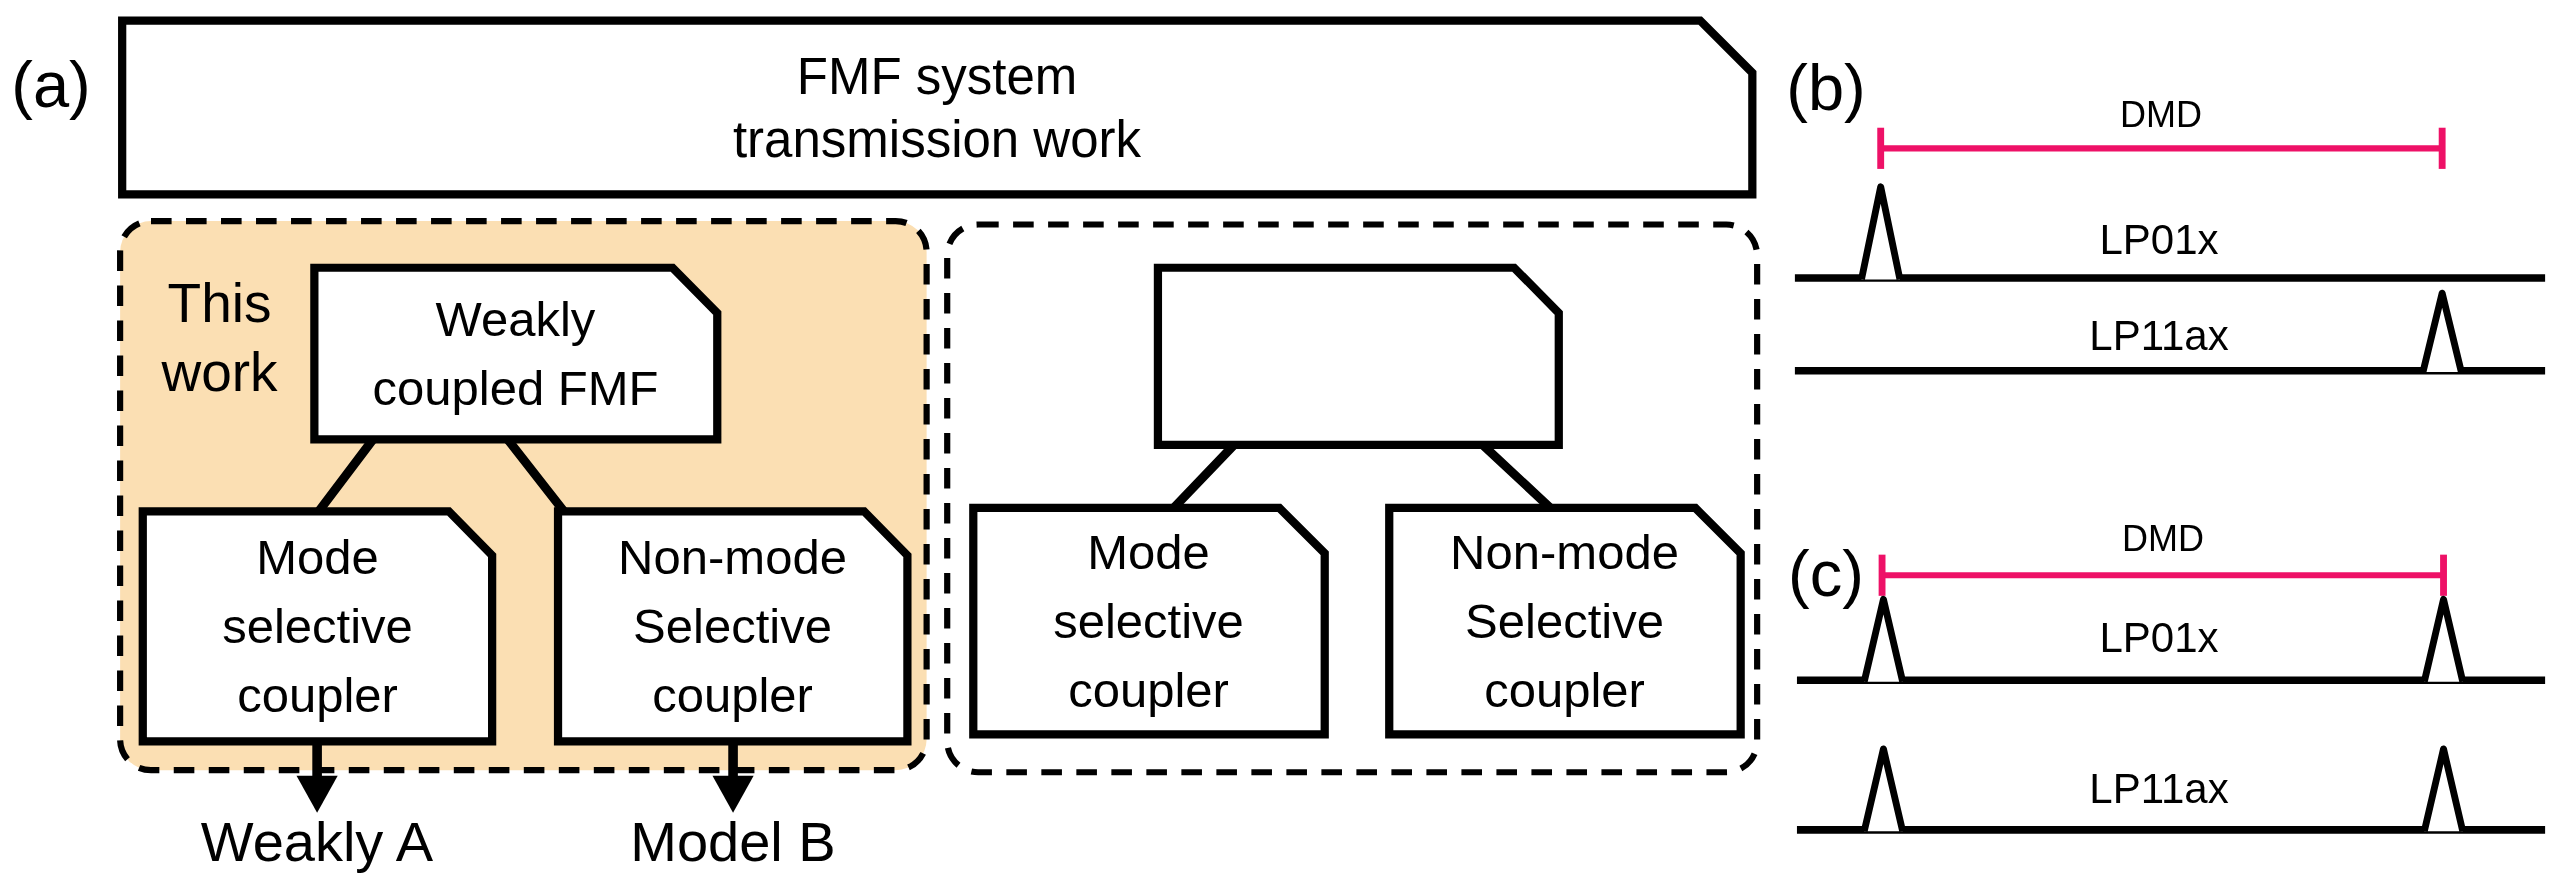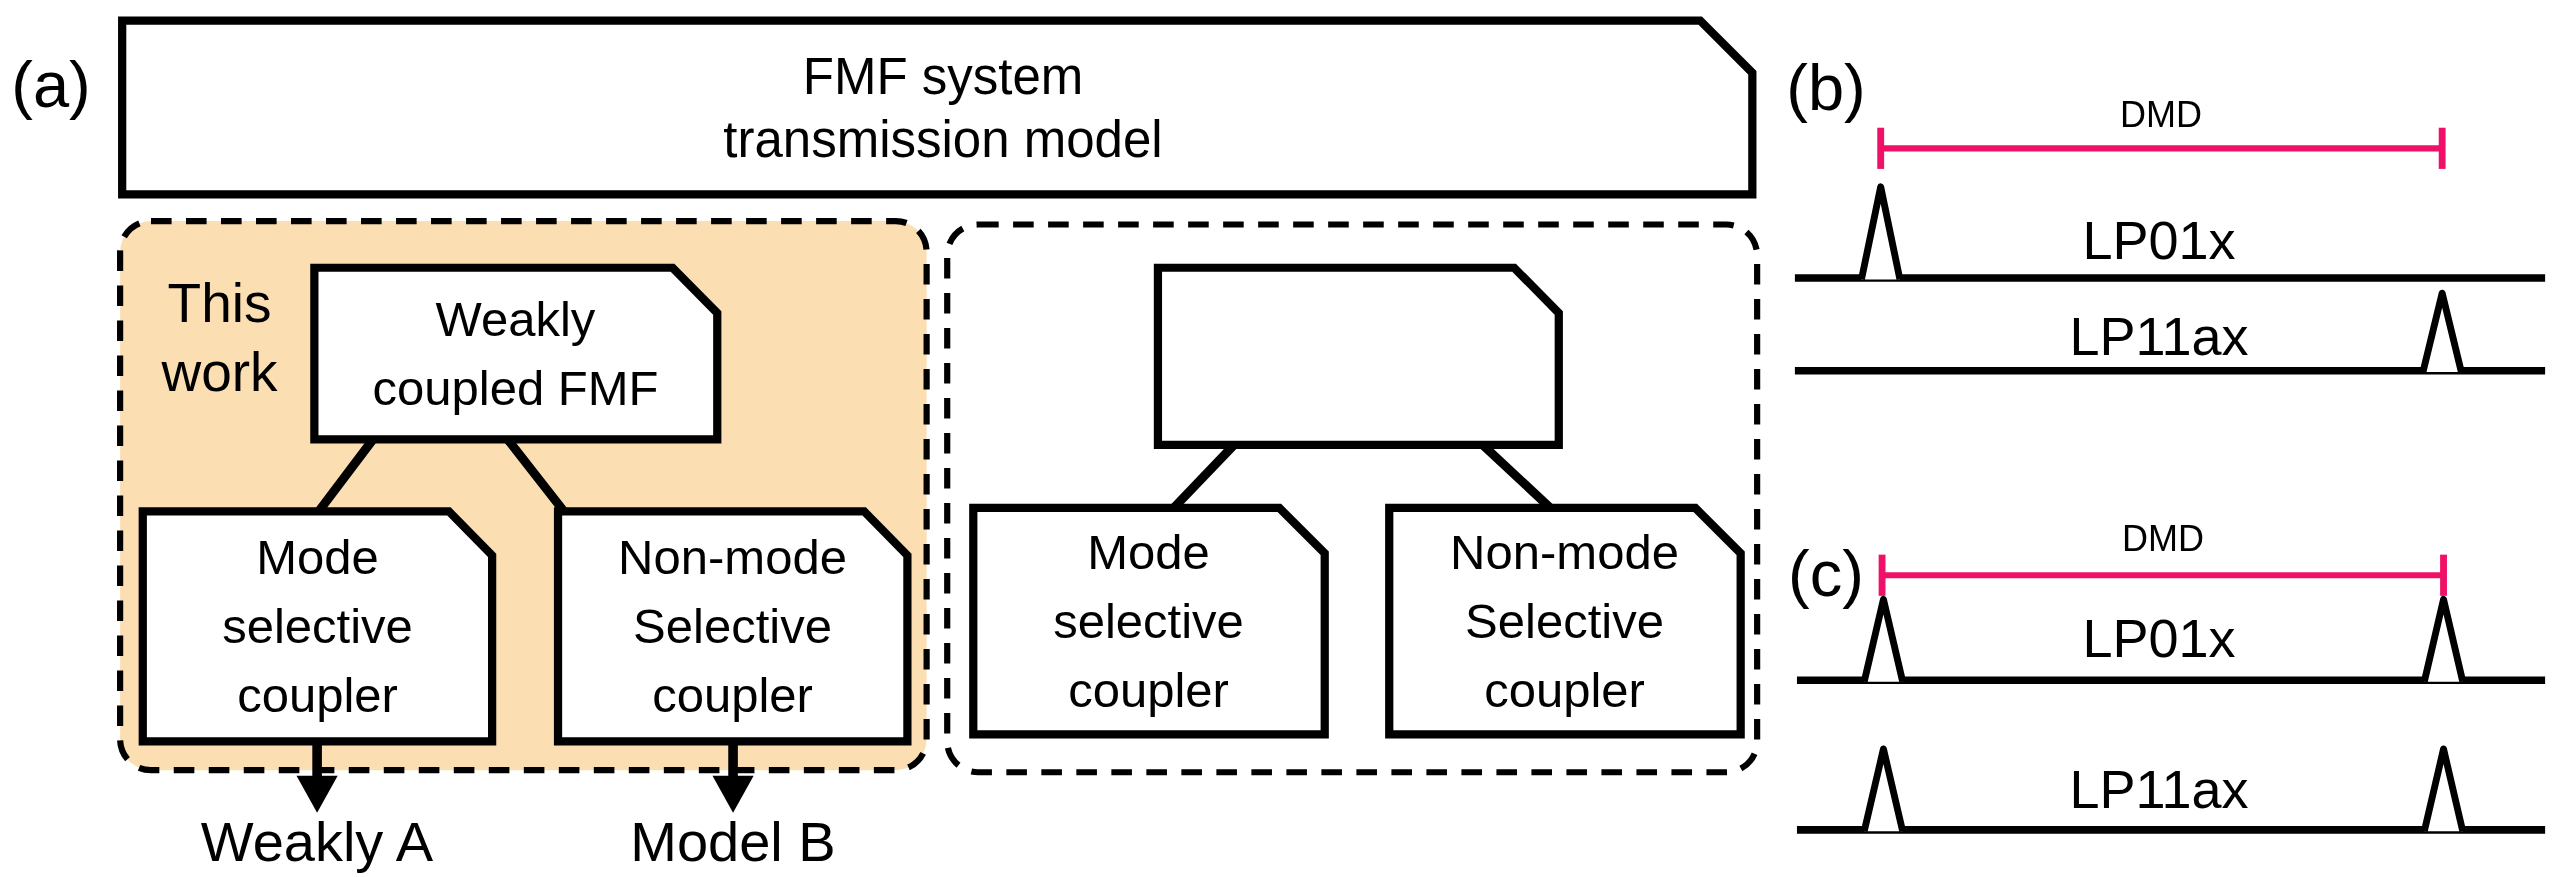--- a/index.html
+++ b/index.html
@@ -8,21 +8,21 @@
   #shapes{position:absolute;left:0;top:0;}
   .lbl{position:absolute;transform:translate(-50%,-50%);white-space:nowrap;}
   .panel-letter{font-size:65px;}
   .boxtext{position:absolute;display:flex;flex-direction:column;align-items:center;
            justify-content:center;text-align:center;}
   .boxtext span{display:block;}
   .fs72{font-size:49px;line-height:69px;}
   .fs74{font-size:51px;line-height:63px;}
   .fs80{font-size:55px;line-height:69px;}
   .fs82{font-size:56px;}
-  .trace-lbl{font-size:54px;}
+  .trace-lbl{font-size:42px;}
   .dmd-lbl{font-size:36px;}
 </style>
 </head>
 <body>
 
 <div id="figure">
 
   <svg id="shapes" width="2576" height="878" viewBox="0 0 3753 1279">
 
     <path d="M178 30 H2477 L2553 106 V283 H178 Z" fill="#fff" stroke="#000" stroke-width="12"></path>
@@ -66,23 +66,23 @@
     <line x1="2618" y1="991" x2="3708" y2="991" stroke="#000" stroke-width="11"></line>
     <path d="M2716 993 L2744 873 L2772 993" fill="#fff" stroke="#000" stroke-width="10" stroke-linejoin="round"></path>
     <path d="M3532 993 L3560 873 L3588 993" fill="#fff" stroke="#000" stroke-width="10" stroke-linejoin="round"></path>
     <line x1="2618" y1="1209" x2="3708" y2="1209" stroke="#000" stroke-width="11"></line>
     <path d="M2716 1211 L2744 1091 L2772 1211" fill="#fff" stroke="#000" stroke-width="10" stroke-linejoin="round"></path>
     <path d="M3532 1211 L3560 1091 L3588 1211" fill="#fff" stroke="#000" stroke-width="10" stroke-linejoin="round"></path>
   </svg>
 
   <div class="lbl panel-letter" style="left:51px;top:84px;">(a)</div>
 
-  <div class="boxtext fs74" style="left:128px;top:20.6px;width:1630px;height:174px;">
+  <div class="boxtext fs74" style="left:122px;top:20.6px;width:1630px;height:174px;">
     <span>FMF system</span>
-    <span>transmission model</span>
+    <span>transmission work</span>
   </div>
 
   <div class="boxtext fs72" style="left:314px;top:268px;width:403px;height:172px;">
     <span>Weakly</span>
     <span>coupled FMF</span>
   </div>
 
   <div class="boxtext fs80" style="left:137px;top:269px;width:165px;height:137px;">
     <span>This</span>
     <span>work</span>

